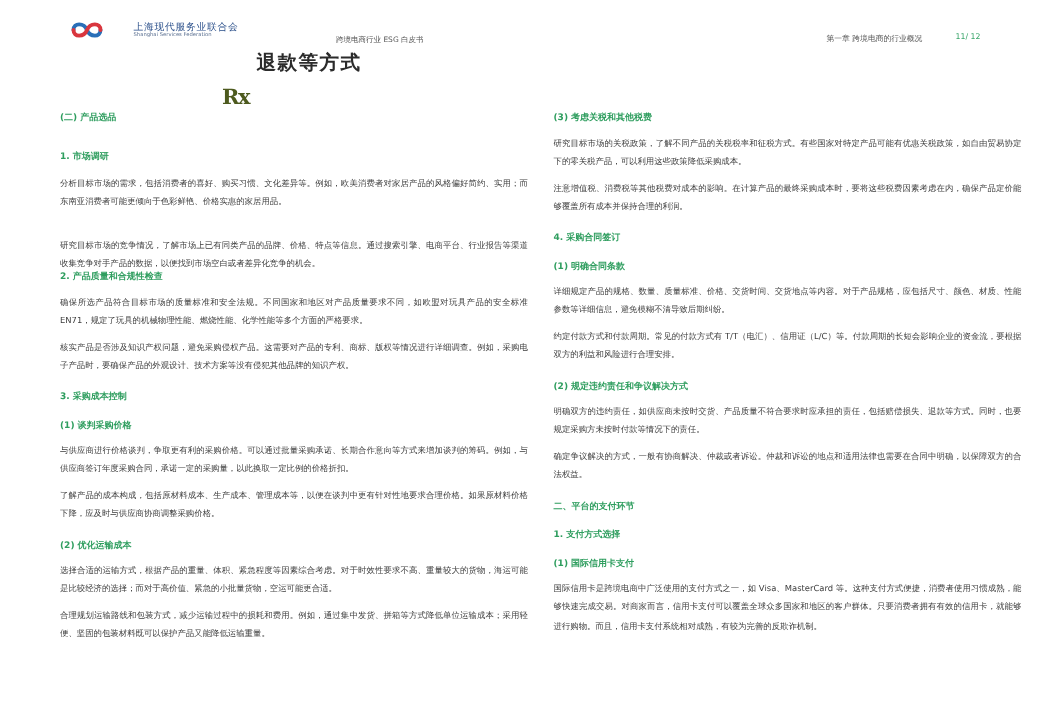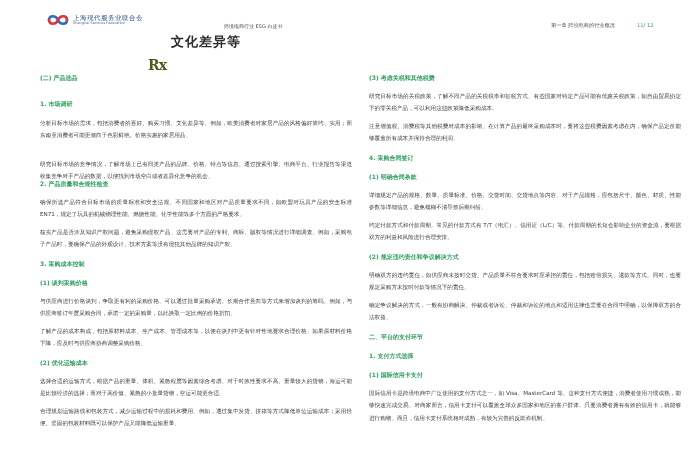--- a/index.html
+++ b/index.html
@@ -5,21 +5,21 @@
   html, body { margin: 0; padding: 0; background: #ffffff; }
   body {
     width: 700px; height: 470px; overflow: hidden; position: relative;
     font-family: "DejaVu Sans", "Liberation Sans", sans-serif;
     color: #444;
   }
   .header { position: absolute; left: 0; top: 0; width: 700px; height: 40px; }
   .logo1 { position: absolute; left: 47px; top: 13px; display: flex; align-items: center; }
   .logo1-mark { width: 22px; height: 14px; position: relative; }
   .logo1-mark svg { display: block; }
-  .logo1-text { margin-left: 4px; line-height: 1; }
+  .logo1-text { margin-left: 20px; line-height: 1; }
   .logo1-cn { font-size: 6.5px; color: #2a4f8a; letter-spacing: 0.5px; white-space: nowrap; }
   .logo1-en { font-size: 3.5px; color: #5a6f90; margin-top: 1px; white-space: nowrap; }
   .logo2 { position: absolute; left: 148px; top: 11px; display: flex; align-items: center; }
   .logo2-mark { font-family: "DejaVu Serif", serif; font-size: 14px; font-weight: bold; color: #4d5a1e; letter-spacing: -1px; margin-top: 46px; }
   .logo2-name { margin-left: 5px; font-size: 13px; font-weight: bold; color: #2b2b2b; letter-spacing: 1px; font-family: "DejaVu Serif", serif; }
   .doc-title { position: absolute; left: 224px; top: 23px; font-size: 5px; color: #555; white-space: nowrap; }
   .chapter { position: absolute; left: 551px; top: 22px; font-size: 5.2px; color: #555; white-space: nowrap; }
   .page-num { position: absolute; left: 637px; top: 22px; font-size: 5.2px; color: #3aa66b; white-space: nowrap; }
 
   .col { position: absolute; top: 74px; width: 312px; }
@@ -42,21 +42,21 @@
       </svg>
     </div>
     <div class="logo1-text">
       <div class="logo1-cn">上海现代服务业联合会</div>
       <div class="logo1-en">Shanghai Services Federation</div>
     </div>
   </div>
 
   <div class="logo2">
     <span class="logo2-mark">Rx</span>
-    <span class="logo2-name">文化差异等</span>
+    <span class="logo2-name">退款等方式</span>
   </div>
 
   <div class="doc-title">跨境电商行业 ESG 白皮书</div>
   <div class="chapter">第一章  跨境电商的行业概况</div>
   <div class="page-num">11/ 12</div>
 </div>
 
 <div class="col left" id="leftcol">
     <div class="block h" style="top: 0px;">(二) 产品选品</div>
     <div class="block h" style="top: 26px;">1.   市场调研</div>

